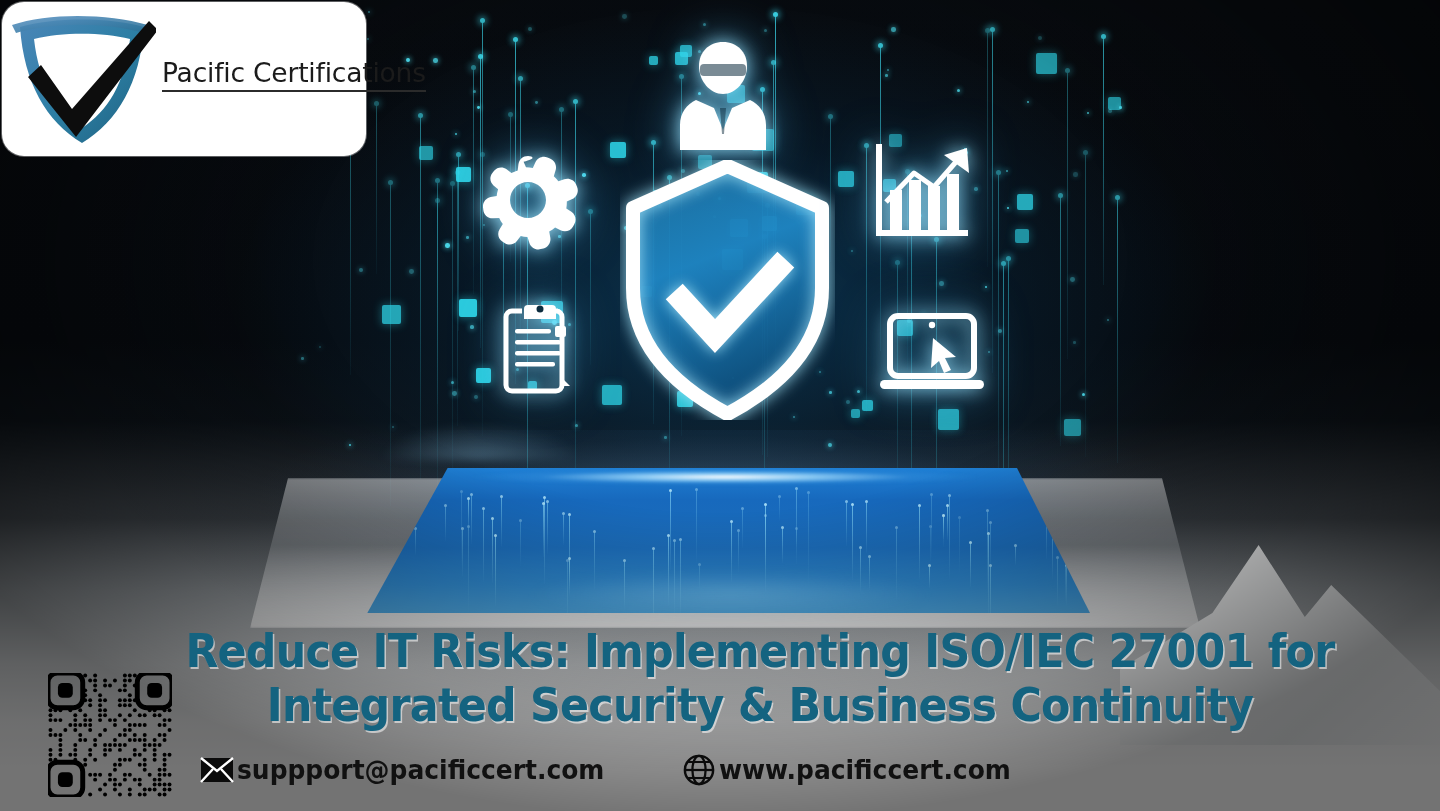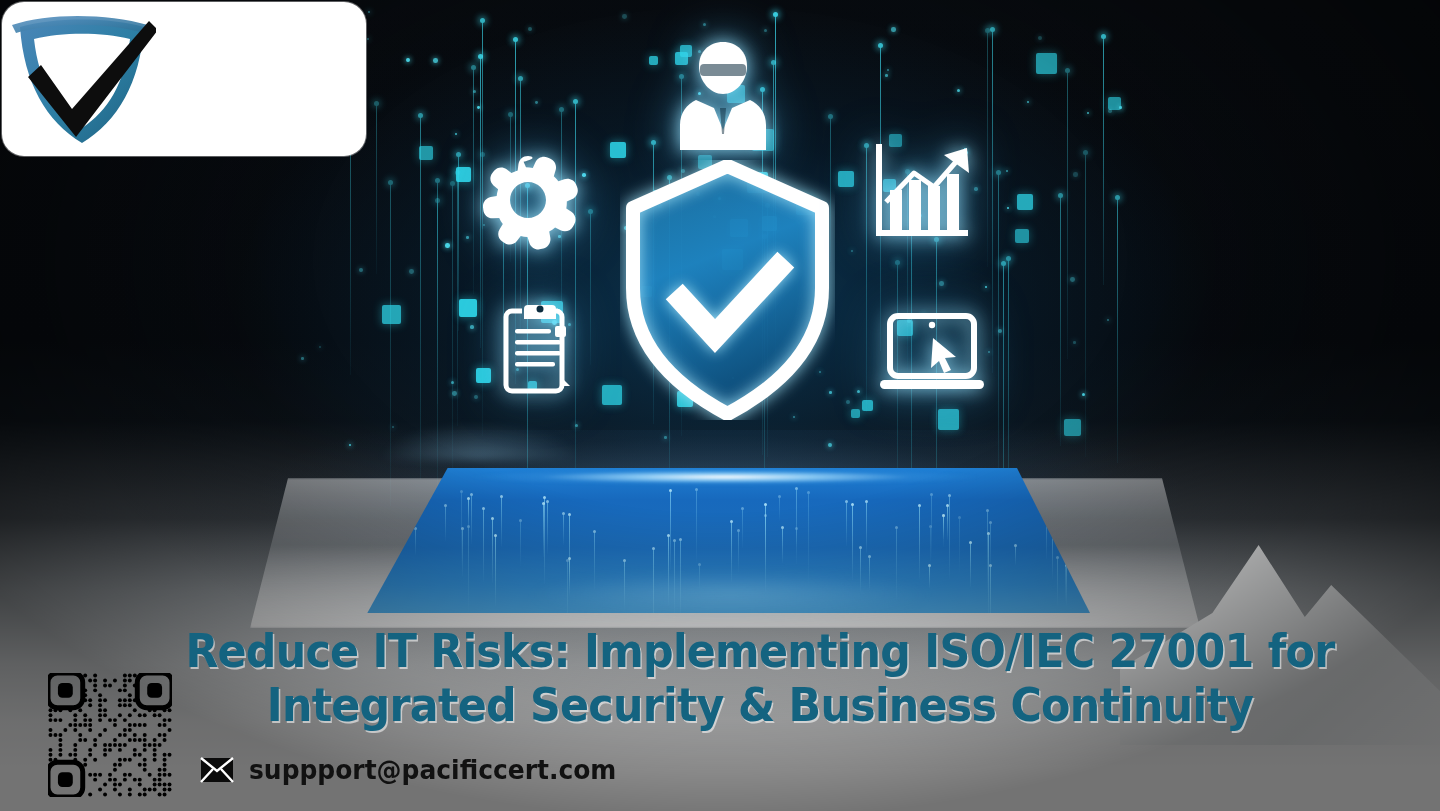--- a/index.html
+++ b/index.html
@@ -139,21 +139,21 @@
   }
   .headline .l2 { display:block; }
 
   
   .contacts {
     position:absolute; left:200px; top:742px; width:1200px; height:56px;
     display:flex; align-items:center; gap:62px;
     font-family:"DejaVu Sans", sans-serif;
     font-weight:bold; font-size:26px; color:#111;
   }
-  .contact { display:flex; align-items:center; gap:15px; white-space:nowrap; }
+  .contact { display:flex; align-items:center; gap:3px; white-space:nowrap; }
   .contact .ic { width:34px; height:34px; flex:0 0 34px; display:flex; align-items:center; justify-content:center; }
   .contact .tx { transform:scaleX(0.96); transform-origin:left center; }
 
   
   .qr { position:absolute; left:48px; top:673px; width:124px; height:124px; }
 </style>
 </head>
 <body>
 
 <div id="poster">
@@ -495,20 +495,21 @@
             <stop offset="0%" stop-color="#5b94c4"></stop>
             <stop offset="100%" stop-color="#2a6f94"></stop>
           </linearGradient>
         </defs>
         <path fill="url(#lg1)" d="M14 18 C48 8 104 8 138 18 C134 74 112 112 76 134 C40 112 18 74 14 18 Z M28 30 C33 74 50 102 76 119 C102 102 119 74 124 30 C96 23 56 23 28 30 Z"></path>
         <path fill="url(#lg2)" opacity="0.9" d="M6 16 C42 4 100 4 142 16 L138 24 C100 13 46 13 10 24 Z"></path>
         <path fill="#0d0d0d" d="M35 56 L66 100 L143 12 L152 21 L70 128 L22 68 Z"></path>
       </svg>
     </div>
     <div class="logo-text">
+      <div class="logo-title">Pacific Certifications</div>
       <div class="logo-rule"></div>
     </div>
   </div>
 
   <div class="headline">
     <span class="l1">Reduce IT Risks: Implementing ISO/IEC 27001 for</span>
     <span class="l2">Integrated Security &amp; Business Continuity</span>
   </div>
 
   <div class="qr">
@@ -743,17 +744,29 @@
       <span class="ic">
         <svg viewBox="0 0 34 26" width="34" height="26">
           <rect x="1" y="1" width="32" height="24" fill="#0b0b0b"></rect>
           <path d="M1 1 L17 14 L33 1" fill="none" stroke="#fff" stroke-width="2.4"></path>
           <path d="M1 25 L13 12 M33 25 L21 12" fill="none" stroke="#fff" stroke-width="2.4"></path>
         </svg>
       </span>
       <span class="tx">suppport@pacificcert.com</span>
     </div>
 
+    <div class="contact">
+      <span class="ic">
+        <svg viewBox="0 0 34 34" width="32" height="32">
+          <circle cx="17" cy="17" r="15" fill="none" stroke="#0b0b0b" stroke-width="2.6"></circle>
+          <ellipse cx="17" cy="17" rx="7" ry="15" fill="none" stroke="#0b0b0b" stroke-width="2.4"></ellipse>
+          <line x1="2" y1="17" x2="32" y2="17" stroke="#0b0b0b" stroke-width="2.4"></line>
+          <line x1="4.6" y1="8.5" x2="29.4" y2="8.5" stroke="#0b0b0b" stroke-width="2.2"></line>
+          <line x1="4.6" y1="25.5" x2="29.4" y2="25.5" stroke="#0b0b0b" stroke-width="2.2"></line>
+        </svg>
+      </span>
+      <span class="tx">www.pacificcert.com</span>
+    </div>
 
 
   </div>
 
 </div>
 
 </body></html>

